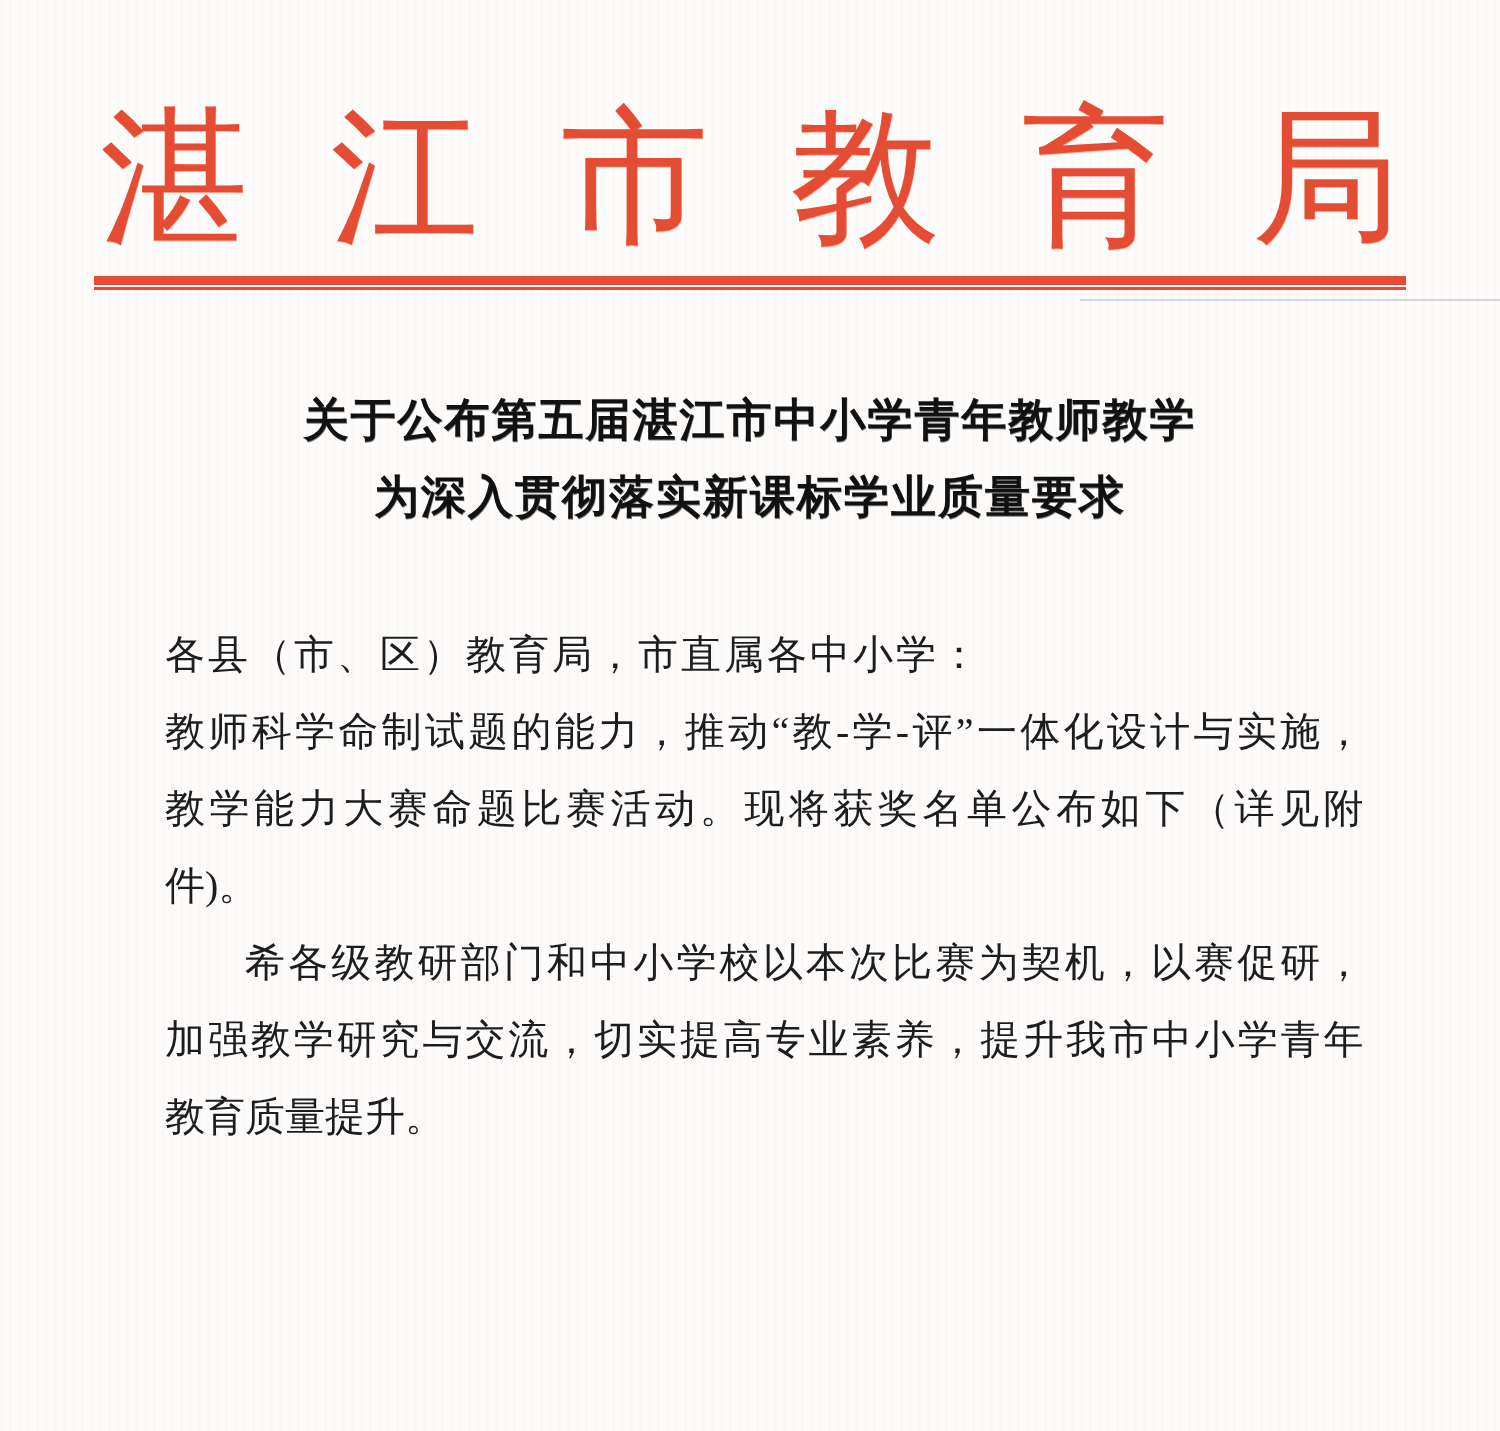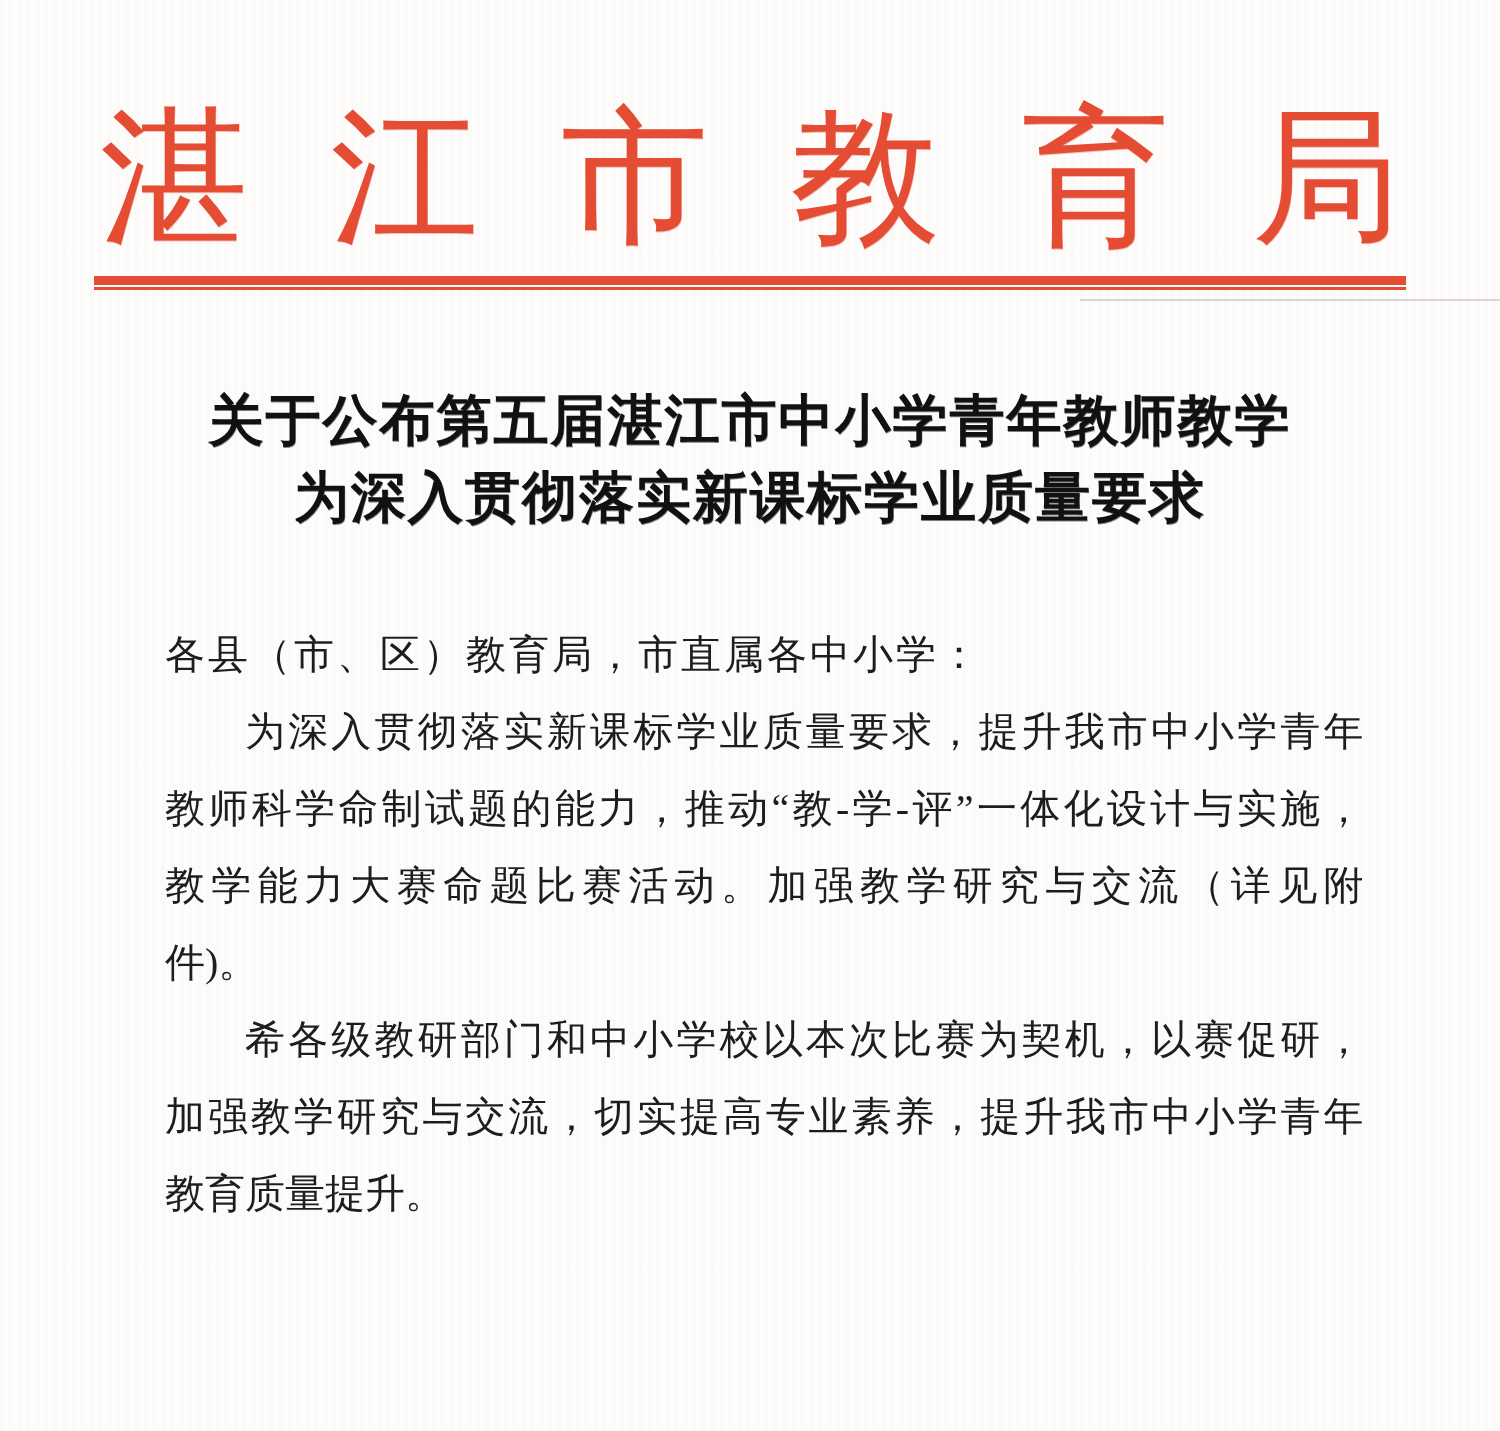--- a/index.html
+++ b/index.html
@@ -54,21 +54,21 @@
     left: 1080px;
     width: 420px;
     height: 2px;
     background: rgba(150,140,155,0.35);
   }
   
   .doc-title {
     margin-top: 92px;
     text-align: center;
     color: #111;
-    font-size: 55px;
+    font-size: 45px;
     font-weight: 700;
     line-height: 77px;
     letter-spacing: 2px;
     text-shadow: 0.6px 0.6px 0 rgba(20,20,20,0.55);
   }
   
   .body-block {
     width: 1200px;
     margin: 80px 135px 0 165px;
     color: var(--ink);
@@ -111,23 +111,22 @@
 
   <div class="doc-title">
     <div>关于公布第五届湛江市中小学青年教师教学</div>
     <div>为深入贯彻落实新课标学业质量要求</div>
   </div>
 
   <div class="body-block">
     <div class="bodyline salutation">各县（市、区）教育局，市直属各中小学：</div>
 
     <div class="para">
-        <div class="bodyline indent just">为深入贯彻落实新课标学业质量要求，提升我市中小学青年</div>
         <div class="bodyline just">教师科学命制试题的能力，推动“教-学-评”一体化设计与实施，</div>
-        <div class="bodyline just">教学能力大赛命题比赛活动。加强教学研究与交流（详见附</div>
+        <div class="bodyline just">教学能力大赛命题比赛活动。现将获奖名单公布如下（详见附</div>
         <div class="bodyline">件)。</div>
       </div>
 
     <div class="para">
         <div class="bodyline indent just">希各级教研部门和中小学校以本次比赛为契机，以赛促研，</div>
         <div class="bodyline just">加强教学研究与交流，切实提高专业素养，提升我市中小学青年</div>
         <div class="bodyline">教育质量提升。</div>
       </div>
   </div>
 

